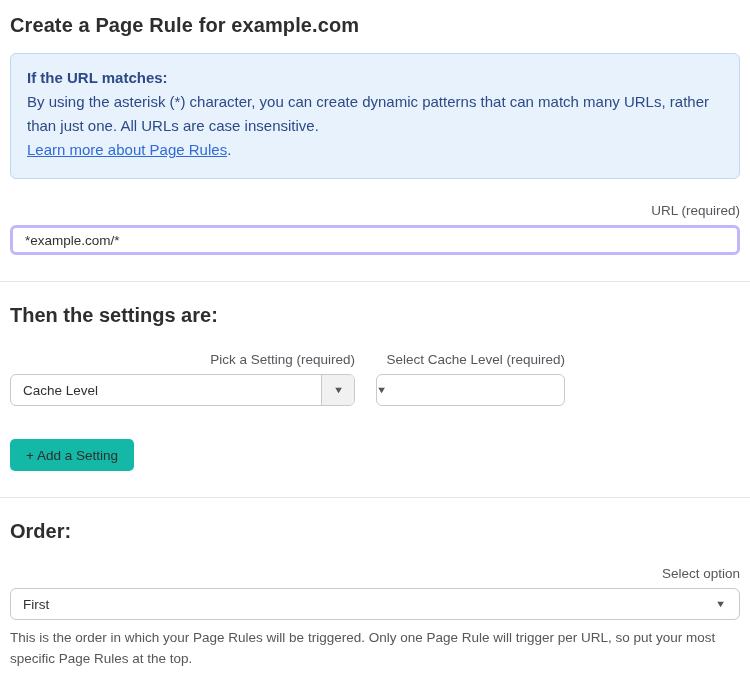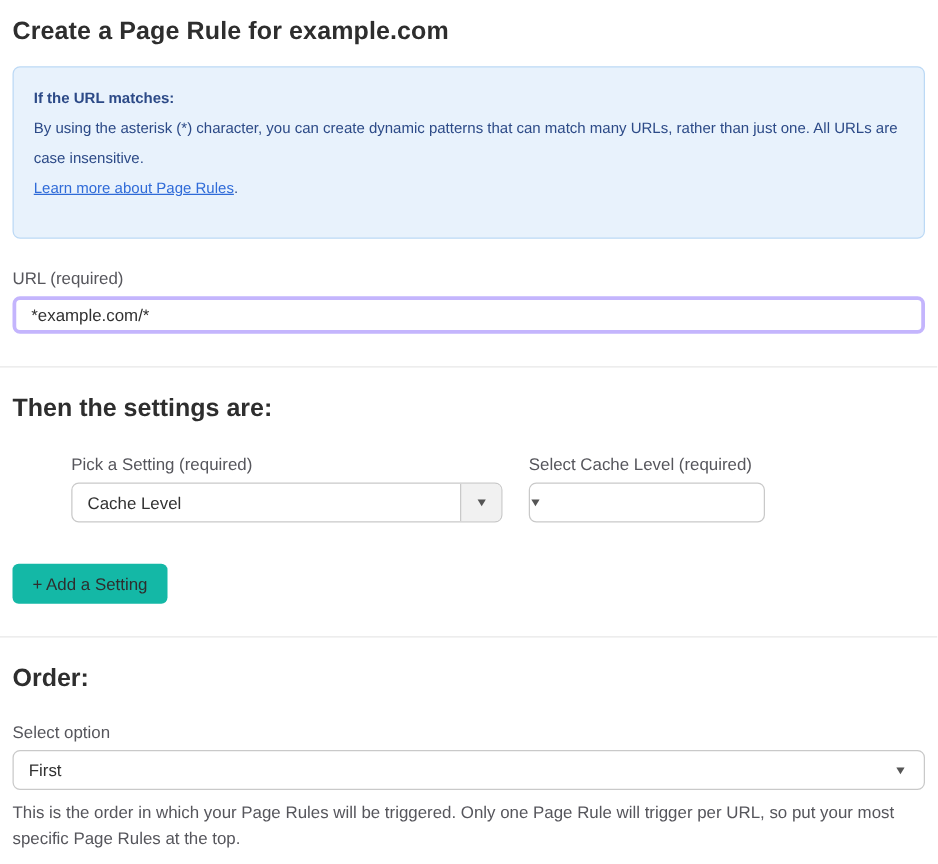--- a/index.html
+++ b/index.html
@@ -18,37 +18,38 @@
     font-weight: 700;
     color: #2e2e2e;
     letter-spacing: 0.1px;
     margin: 2px 0 16px;
   }
 
   .info-box {
     background: #e8f2fc;
     border: 1px solid #bcd9f5;
     border-radius: 6px;
-    padding: 12px 16px 28px;
+    padding: 12px 16px 16px;
     margin-bottom: 24px;
     color: #2c4a87;
-    font-size: 12px;
+    font-size: 15px;
     line-height: 24px;
   }
   .info-box .info-heading { font-weight: 700; }
   .info-box a {
     color: #2f6bd8;
     text-decoration: underline;
     cursor: pointer;
   }
 
   .field-label {
     font-size: 13.5px;
     color: #56565c;
     margin-bottom: 7px;
+    text-align: right;
   }
   .text-input {
     width: 100%;
     height: 30px;
     border: 3px solid #c4b5fd;
     border-radius: 6px;
     padding: 0 12px;
     font-family: "Liberation Sans", sans-serif;
     font-size: 13.5px;
     color: #313131;
@@ -72,21 +73,21 @@
     font-size: 20px;
     font-weight: 700;
     color: #2e2e2e;
     margin-top: 22px;
   }
 
   .settings-row {
     display: flex;
     margin-top: 25px;
   }
-  .settings-col-1 { width: 345px; margin-left: 47px; }
+  .settings-col-1 { width: 345px; }
   .settings-col-2 { margin-left: 21px; width: 189px; }
 
   .select {
     height: 32px;
     border: 1px solid #c9c9c9;
     border-radius: 6px;
     background: #ffffff;
     display: flex;
     align-items: center;
     font-size: 13.5px;

